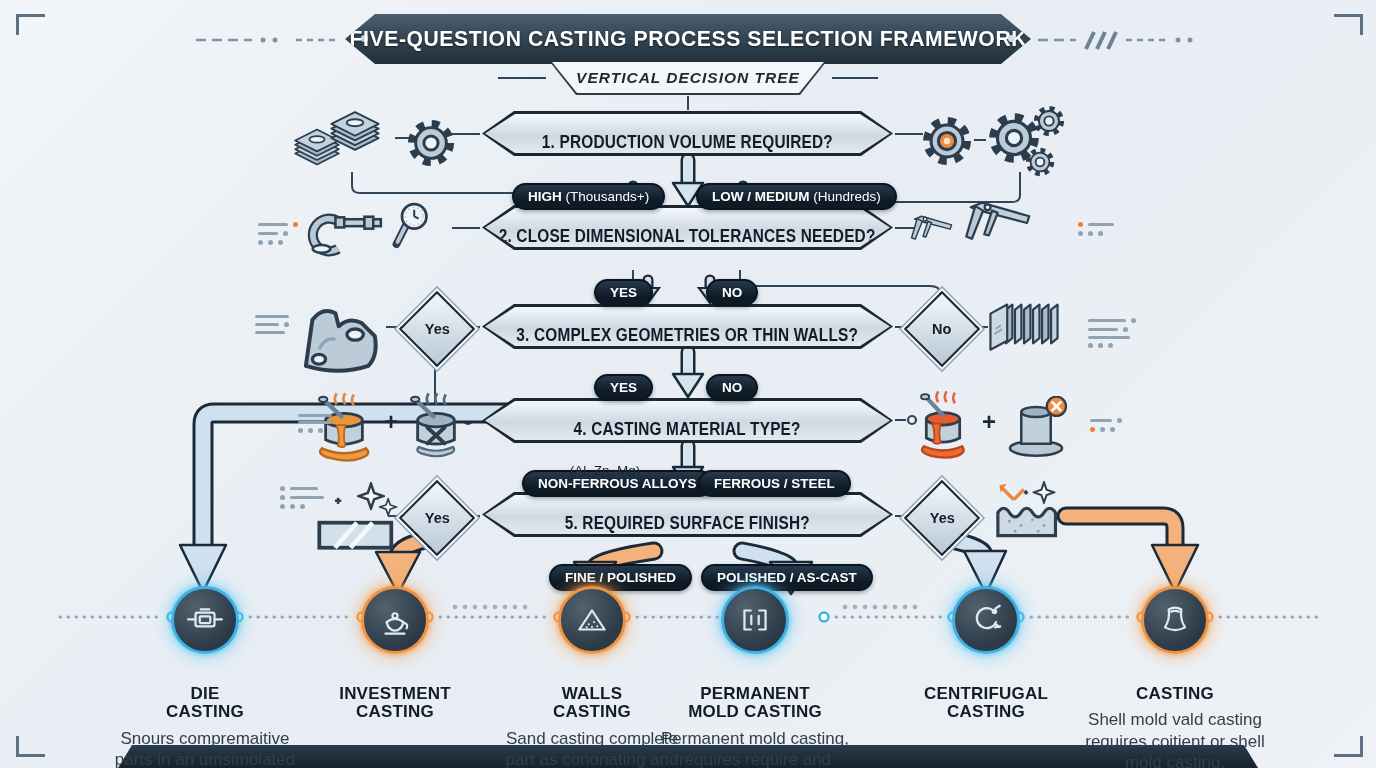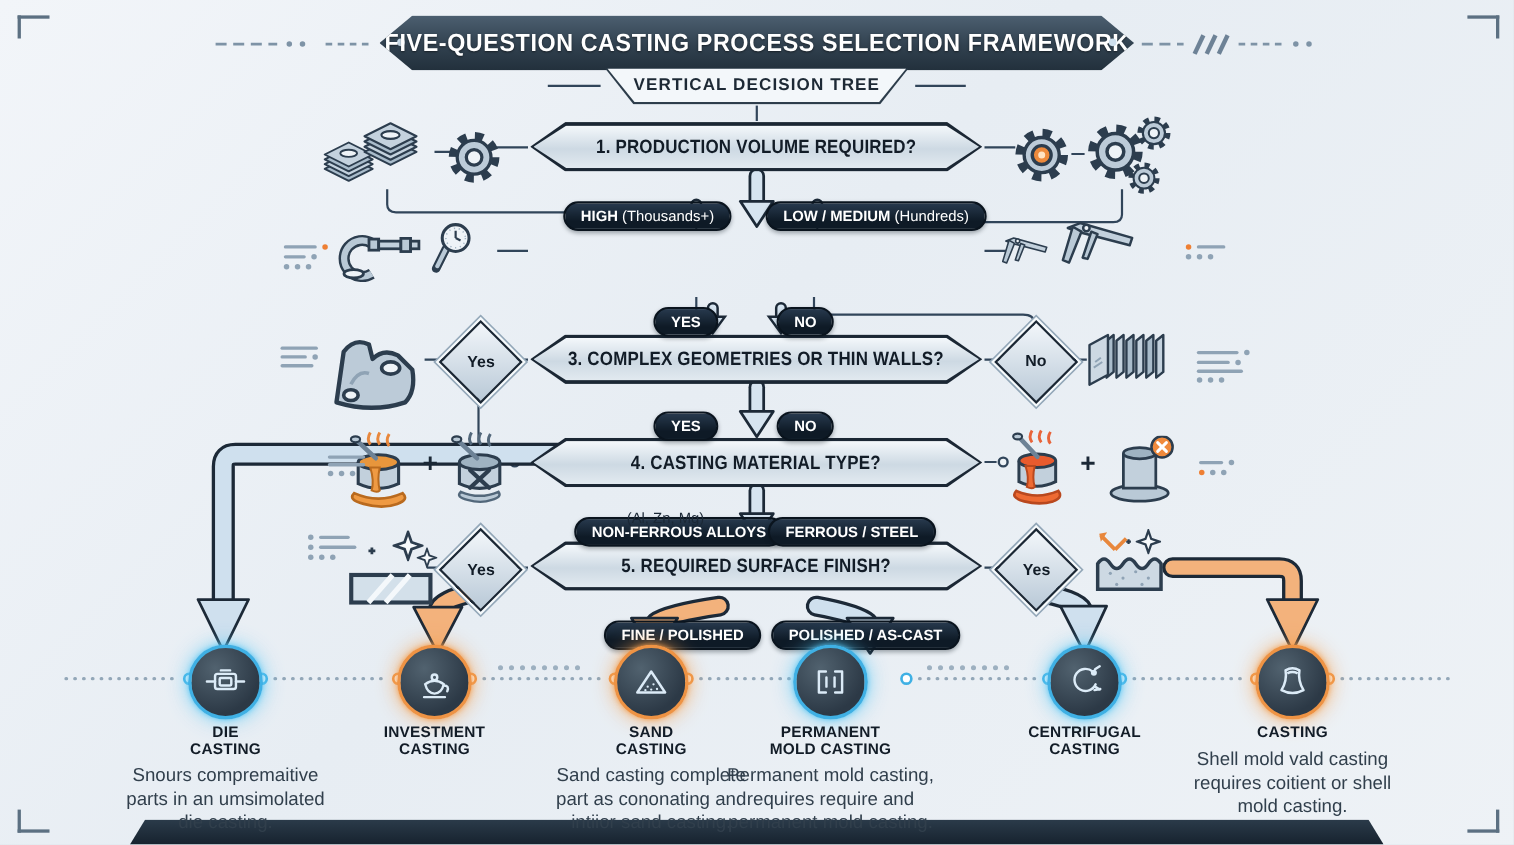--- a/index.html
+++ b/index.html
@@ -17,31 +17,31 @@
     display:flex;align-items:center;justify-content:center;}
   .banner .t{color:#fff;font-weight:800;font-size:22.5px;letter-spacing:.6px;white-space:nowrap;transform:scaleX(.94);text-shadow:0 1px 2px rgba(0,0,0,.5)}
   .banner .dot{position:absolute;width:7px;height:7px;border-radius:50%;background:#cfe0ee;top:21px}
   .banner .dl{left:16px}.banner .dr{right:16px}
 
   
   .sub-out{left:550px;top:62px;width:276px;height:33px;
     clip-path:polygon(0 0,100% 0,calc(100% - 26px) 100%,26px 100%);background:#2c3c4a;}
   .sub-in{position:absolute;left:2px;top:0;width:272px;height:31px;
     clip-path:polygon(0 0,100% 0,calc(100% - 25px) 100%,25px 100%);background:#f3f7fa;
-    display:flex;align-items:center;justify-content:center;}
+    display:flex;align-items:center;justify-content:center;font-style:italic;}
   .sub-in span{font-weight:700;font-size:15.5px;letter-spacing:1px;color:#1d2935;white-space:nowrap}
 
   
   .qbar{left:482px;width:411px;height:45px;
     clip-path:polygon(32px 0,calc(100% - 32px) 0,100% 50%,calc(100% - 32px) 100%,32px 100%,0 50%);
     background:#1b2734;}
   .qbar .in{position:absolute;left:3px;top:3px;right:3px;bottom:3px;
     clip-path:polygon(30px 0,calc(100% - 30px) 0,100% 50%,calc(100% - 30px) 100%,30px 100%,0 50%);
     background:linear-gradient(180deg,#f4f8fb 0%,#cdd9e3 55%,#e2eaf0 100%);
-    display:flex;align-items:center;justify-content:center;}
+    display:flex;align-items:flex-end;justify-content:center;}
   .qbar .in span{font-weight:800;font-size:17.5px;letter-spacing:.2px;white-space:nowrap;transform:scaleX(.88);color:#121c27}
   .q1{top:111px}.q2{top:205px}.q3{top:304px}.q4{top:398px}.q5{top:492px}
 
   
   .pill{border-radius:18px;background:linear-gradient(180deg,#27394d 0%,#0e1a26 70%);
     border:2px solid #0a141e;color:#fff;font-size:13.5px;padding:4px 14px;white-space:nowrap;
     box-shadow:0 2px 4px rgba(10,20,30,.35);z-index:3;margin-top:36px;}
   .pill b{font-weight:800}
   .p1a{left:512px;top:147px}.p1b{left:696px;top:147px}
   .p2a{left:594px;top:243px}.p2b{left:706px;top:243px}
@@ -63,21 +63,21 @@
   .ig{z-index:2}
   .plus{font-weight:800;font-size:24px;color:#1b2836;z-index:2}
 
   
   .oc{top:586px;width:210px;text-align:center;z-index:3}
   .node{width:62px;height:62px;border-radius:50%;margin:0 auto;
     background:radial-gradient(circle at 35% 30%,#51626f,#2c3946 70%);
     display:flex;align-items:center;justify-content:center;}
   .node.blue{border:3px solid #3fb0e4;box-shadow:0 0 18px rgba(90,200,245,.85),0 0 5px rgba(90,200,245,.9)}
   .node.orange{border:3px solid #ee9344;box-shadow:0 0 18px rgba(244,160,80,.85),0 0 5px rgba(244,160,80,.9)}
-  .otitle{margin-top:4px;font-weight:800;font-size:14px;line-height:1.08;color:#121c27;letter-spacing:.2px}
+  .otitle{margin-top:31px;font-weight:800;font-size:17px;line-height:1.08;color:#121c27;letter-spacing:.2px}
   .odesc{margin:6px auto 0;width:192px;font-size:17px;line-height:1.26;color:#313f4c}
   .oc1{left:100px}.oc2{left:290px}.oc3{left:487px}.oc4{left:650px}.oc5{left:881px}.oc6{left:1070px}
 
   
   .footer{left:118px;top:745px;width:1140px;height:23px;z-index:2;
     clip-path:polygon(14px 0,calc(100% - 14px) 0,100% 100%,0 100%);
     background:linear-gradient(180deg,#2b3b4a,#16222e);}
   .corner{width:26px;height:18px;z-index:2}
   .ctl{left:16px;top:14px;border-left:3px solid #5c7082;border-top:3px solid #5c7082}
   .ctr{left:1334px;top:14px;border-right:3px solid #5c7082;border-top:3px solid #5c7082}
@@ -391,20 +391,25 @@
     <div class="sub-in">
         <span>VERTICAL DECISION TREE</span>
       </div>
   </div>
 
   <div class="abs qbar q1">
     <div class="in">
         <span>1. PRODUCTION VOLUME REQUIRED?</span>
       </div>
   </div>
+  <div class="abs qbar q2">
+    <div class="in">
+        <span>2. CLOSE DIMENSIONAL TOLERANCES NEEDED?</span>
+      </div>
+  </div>
   <div class="abs qbar q3">
     <div class="in">
         <span>3. COMPLEX GEOMETRIES OR THIN WALLS?</span>
       </div>
   </div>
   <div class="abs qbar q4">
     <div class="in">
         <span>4. CASTING MATERIAL TYPE?</span>
       </div>
   </div>
@@ -628,21 +633,21 @@
         <div>CASTING</div>
       </div>
   </div>
   <div class="abs oc oc3">
     <div class="node orange">
         <svg width="38" height="38">
           <use href="#o-sand" width="38" height="38"></use>
         </svg>
       </div>
     <div class="otitle">
-        <div>SAND</div>
+        <div>WALLS</div>
         <div>CASTING</div>
       </div>
     <div class="odesc">Sand casting complete part as cononating and intiior sand casting.</div>
   </div>
   <div class="abs oc oc4">
     <div class="node blue">
         <svg width="38" height="38">
           <use href="#o-mold" width="38" height="38"></use>
         </svg>
       </div>

